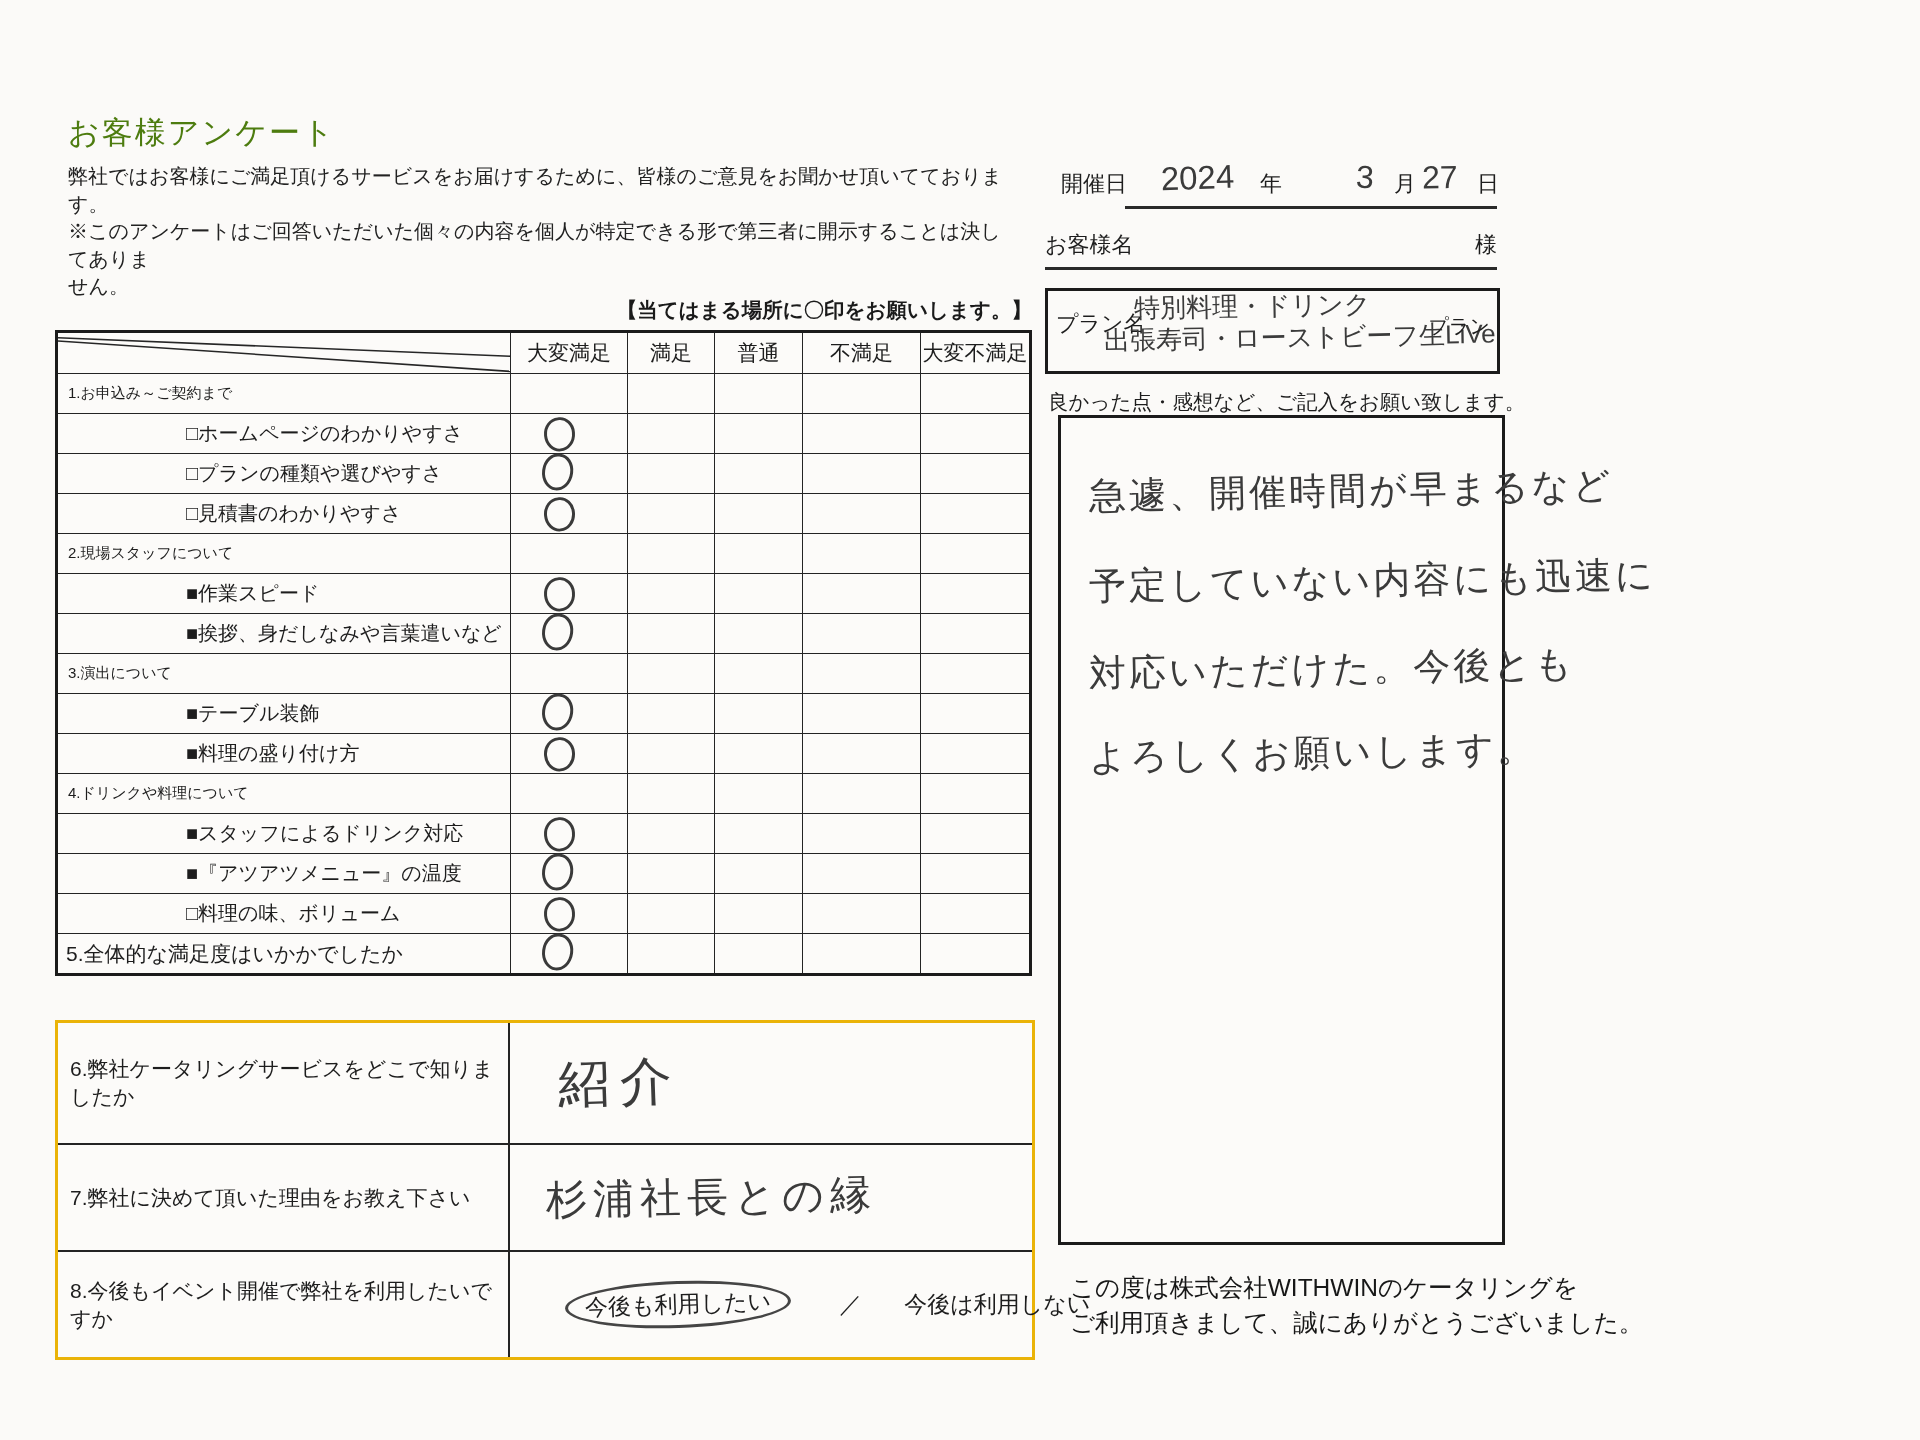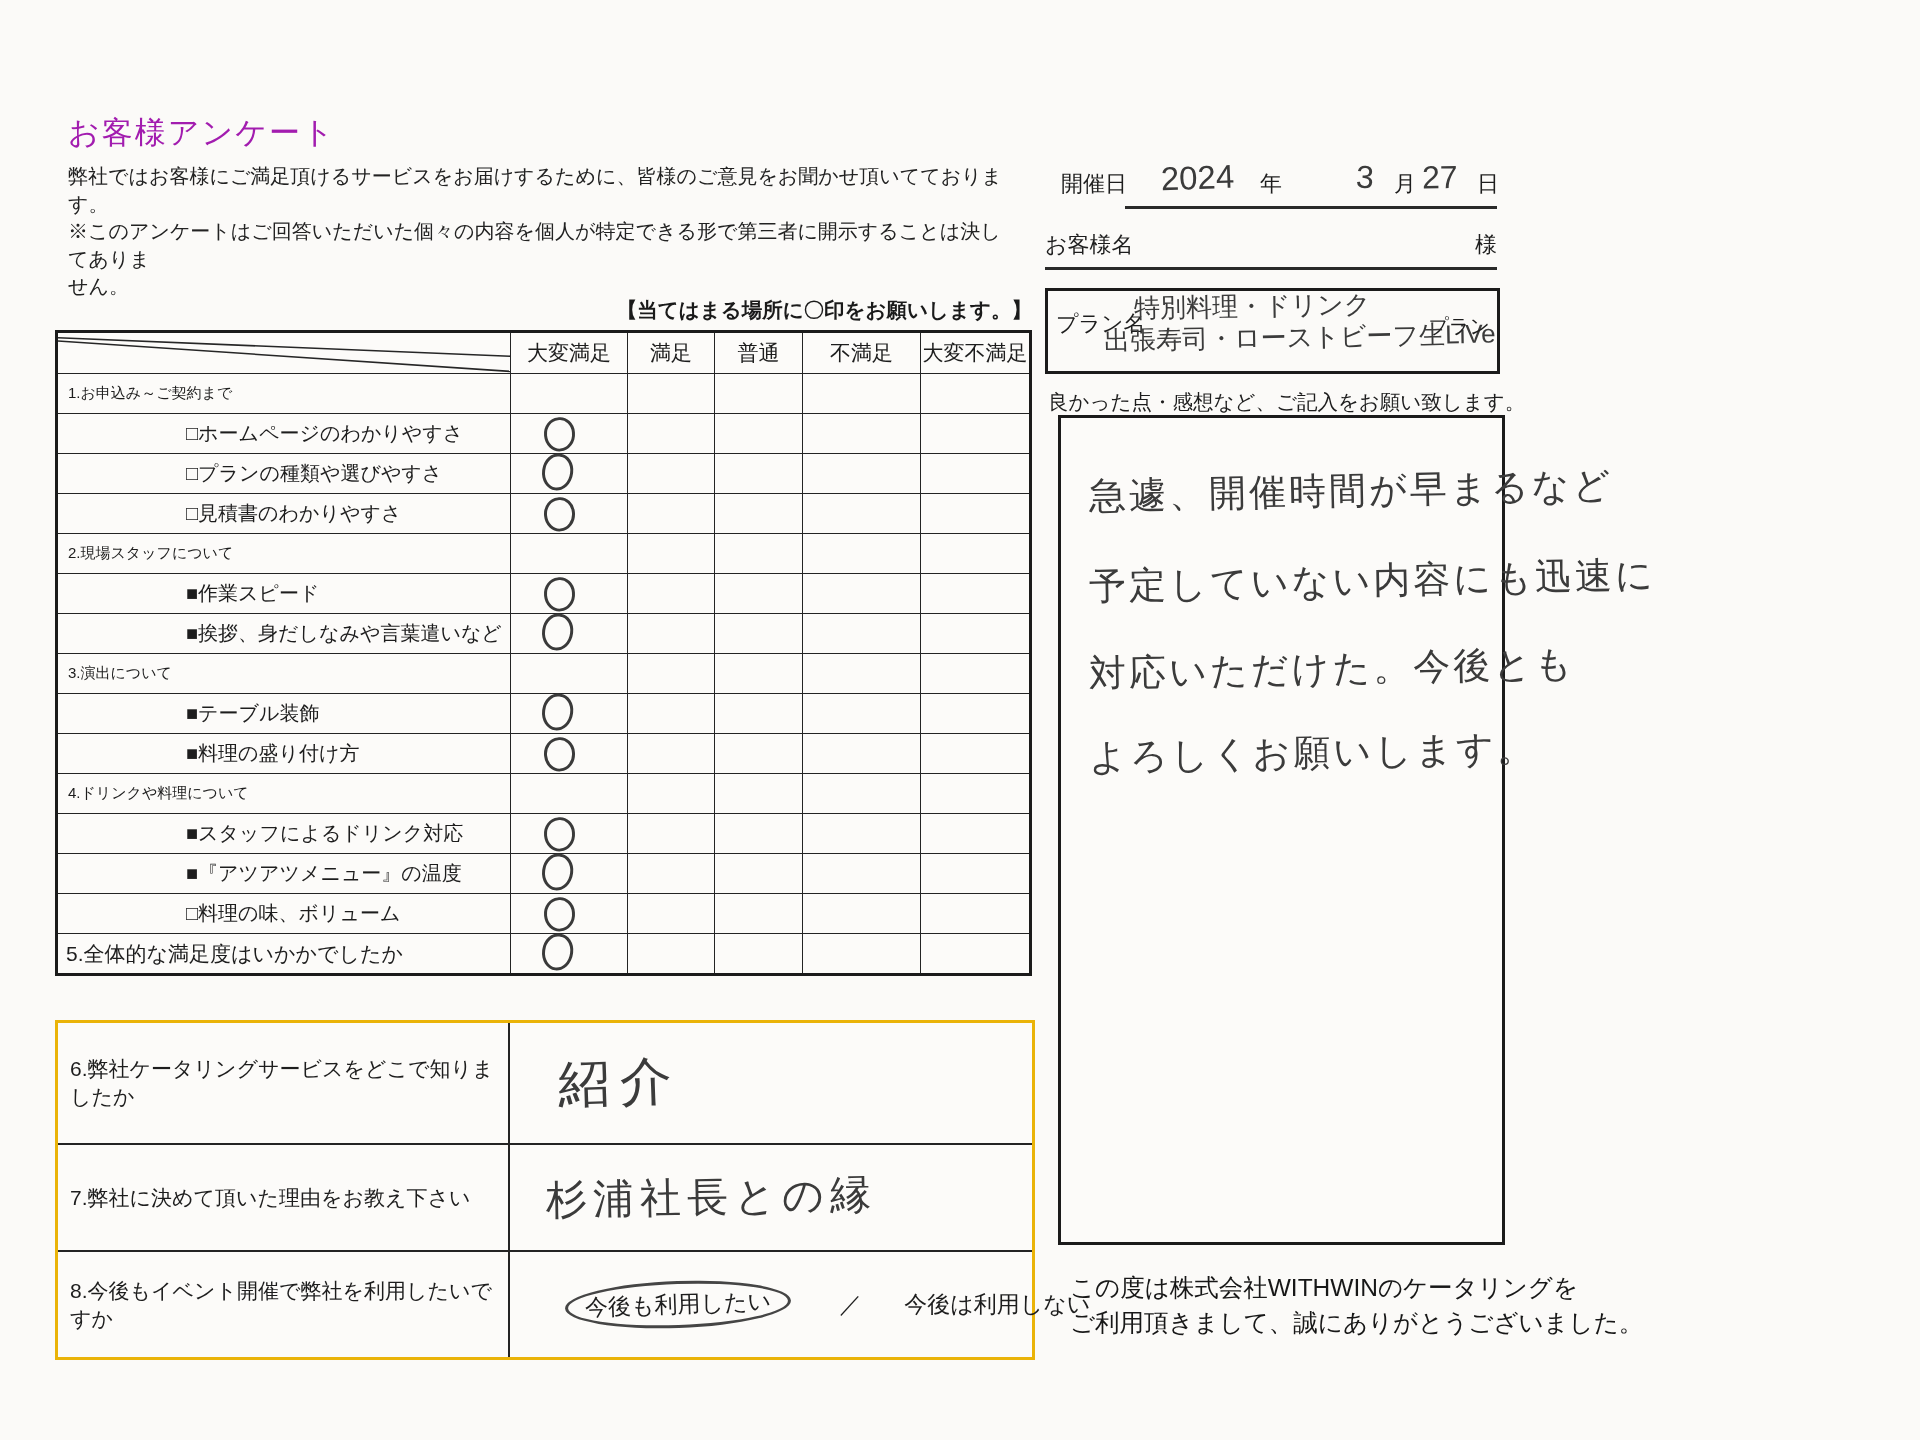--- a/index.html
+++ b/index.html
@@ -12,21 +12,21 @@
   }
   .page {
     position:relative;
     width:1920px; height:1440px;
     background:#fbfaf8;
     overflow:hidden;
   }
   
   .title {
     position:absolute; left:68px; top:112px;
-    font-size:31px; letter-spacing:2px; font-weight:500; color:#a21caf;
+    font-size:31px; letter-spacing:2px; font-weight:500; color:#4d7c0f;
   }
   .intro {
     position:absolute; left:68px; top:163px; width:945px;
     font-size:20px; line-height:27.5px; color:#222;
   }
   .instruction {
     position:absolute; left:55px; top:296px; width:977px;
     text-align:right; font-size:20.5px; font-weight:600; color:#1a1a1a;
   }
   

